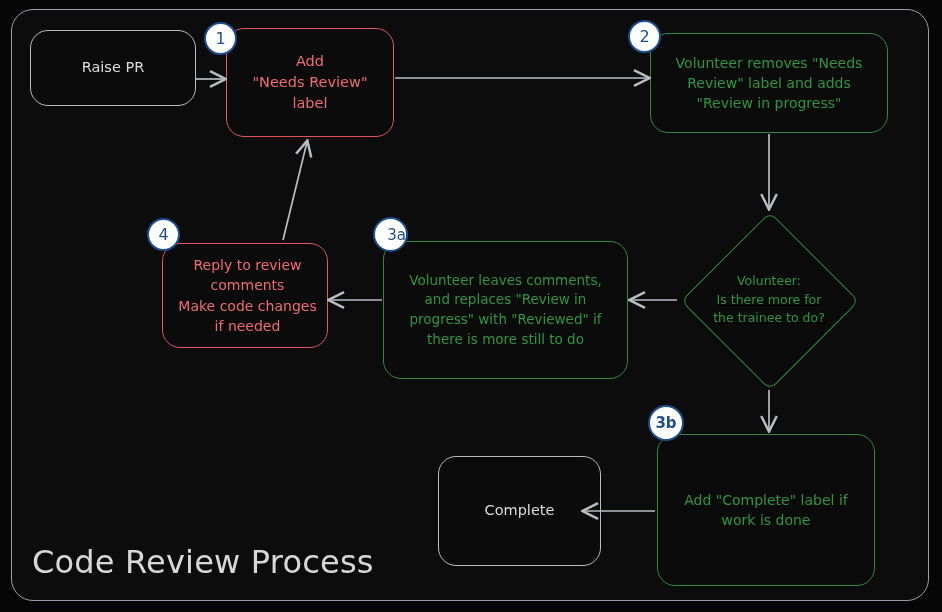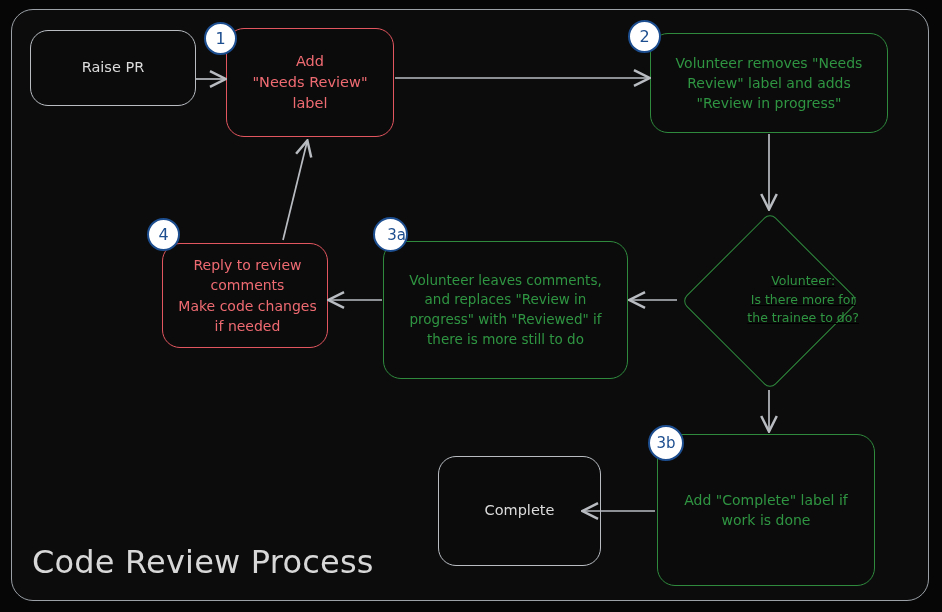--- a/index.html
+++ b/index.html
@@ -57,21 +57,21 @@
 
   .node.neutral { border-color: #b9bdc2; color: #dcdcdc; }
   .node.red     { border-color: #e2565f; color: #ef6b72; }
   .node.green   { border-color: #2f8a3e; color: #2f9542; }
 
   
   .diamond-wrap {
     position: absolute;
     display: flex;
     align-items: center;
-    justify-content: flex-end;
+    justify-content: center;
     text-decoration: underline;
   }
   .diamond-shape {
     position: absolute;
     left: 50%;
     top: 50%;
     width: 124px;
     height: 124px;
     margin-left: -62px;
     margin-top: -62px;
@@ -215,21 +215,21 @@
   </div>
 
   <div class="badge" style="left:628px; top:20px; width:33px; height:33px;">
     <span>2</span>
   </div>
 
   <div class="badge" style="left:373px; top:217px; width:35px; height:35px; font-size:15px;justify-content:flex-end;">
     <span>3a</span>
   </div>
 
-  <div class="badge" style="left:648px; top:425px; width:36px; height:36px; font-size:15px;">
+  <div class="badge" style="left:648px; top:405px; width:36px; height:36px; font-size:15px;font-weight:bold;">
     <span>3b</span>
   </div>
 
   <div class="badge" style="left:147px; top:218px; width:33px; height:33px;">
     <span>4</span>
   </div>
 
   <div class="diagram-title">Code Review Process</div>
 
 </div>

